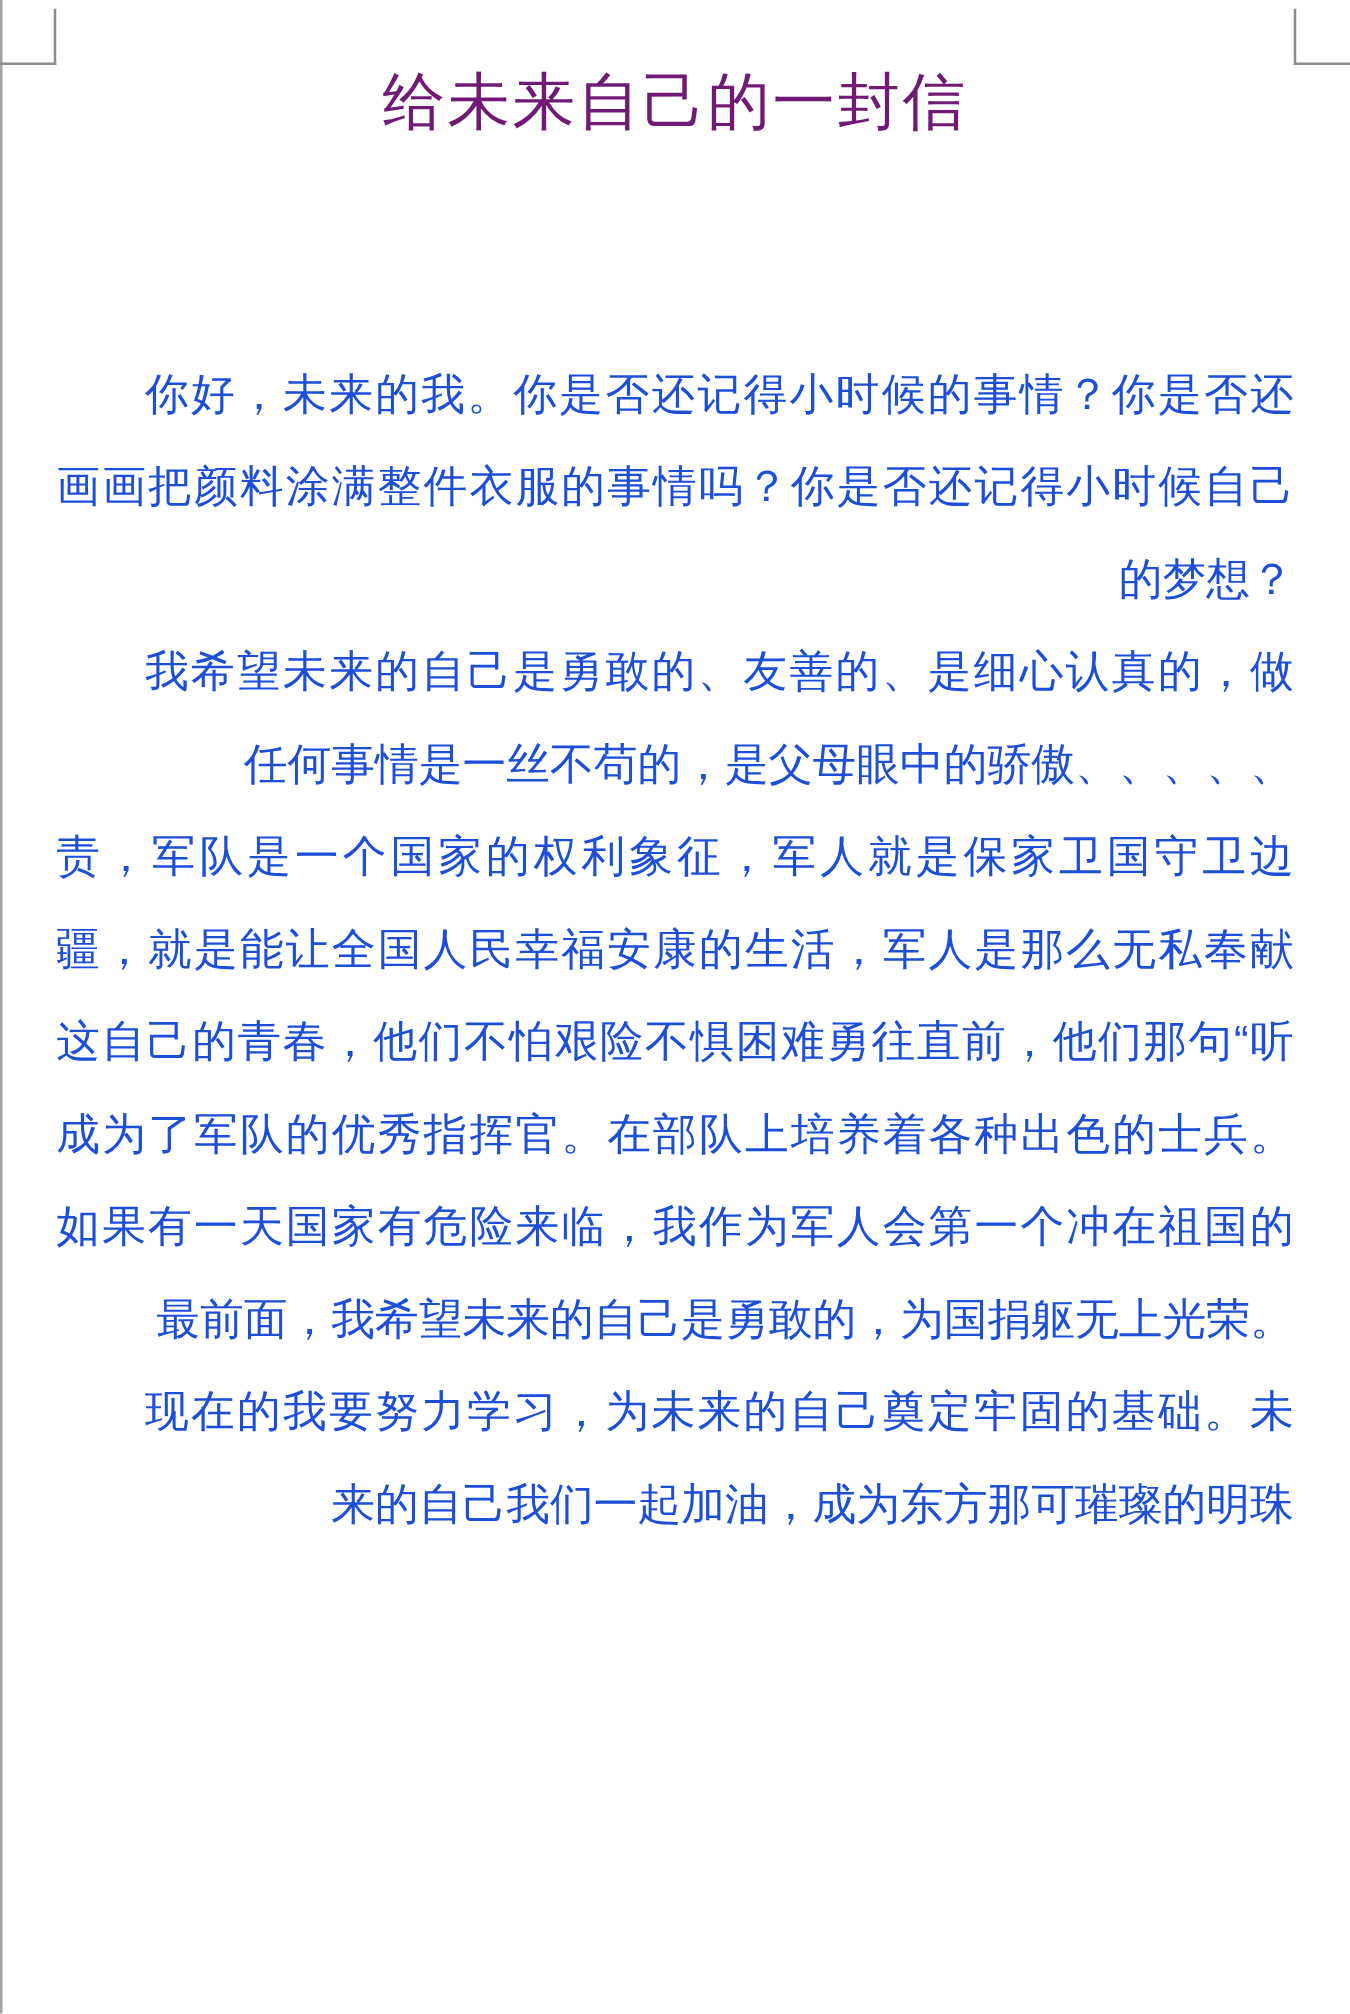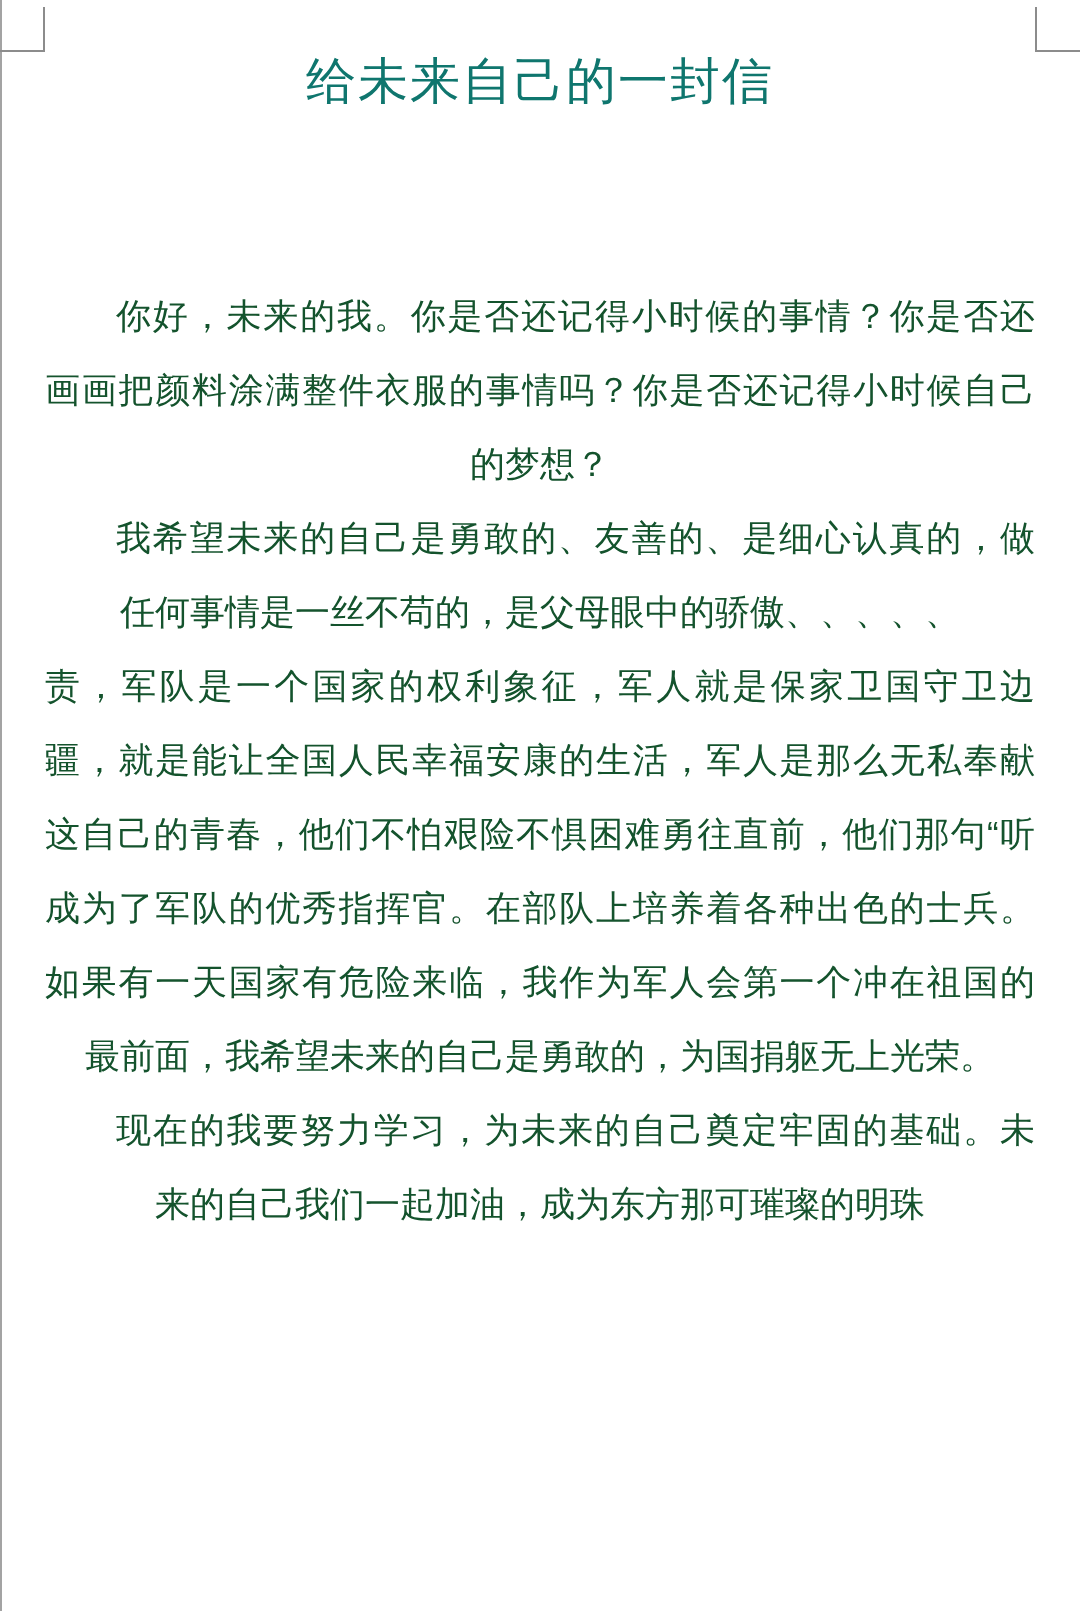--- a/index.html
+++ b/index.html
@@ -45,34 +45,34 @@
   .doc-title {
     position: absolute;
     top: 50px;
     left: 0;
     width: 100%;
     text-align: center;
     font-size: 50px;
     line-height: 62px;
     letter-spacing: 2px;
     font-weight: 400;
-    color: #0f766e;
+    color: #701a75;
   }
   .content {
     position: absolute;
     top: 279px;
     left: 45px;
     width: 990px;
     font-size: 35px;
-    color: #14532d;
+    color: #1d4ed8;
   }
   .line {
     height: 74px;
     line-height: 74px;
-    text-align: center;
+    text-align: right;
     white-space: nowrap;
   }
   
   .line.fill {
     white-space: normal;
     text-align: justify;
     text-align-last: justify;
     text-justify: inter-character;
     overflow: hidden;
   }

